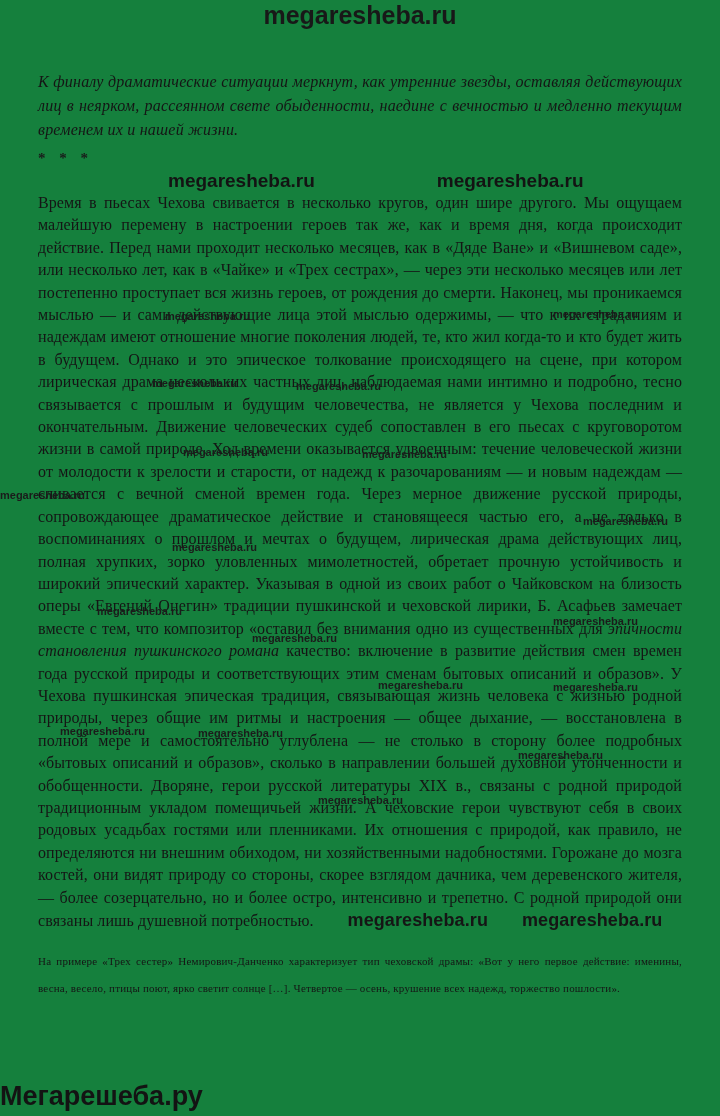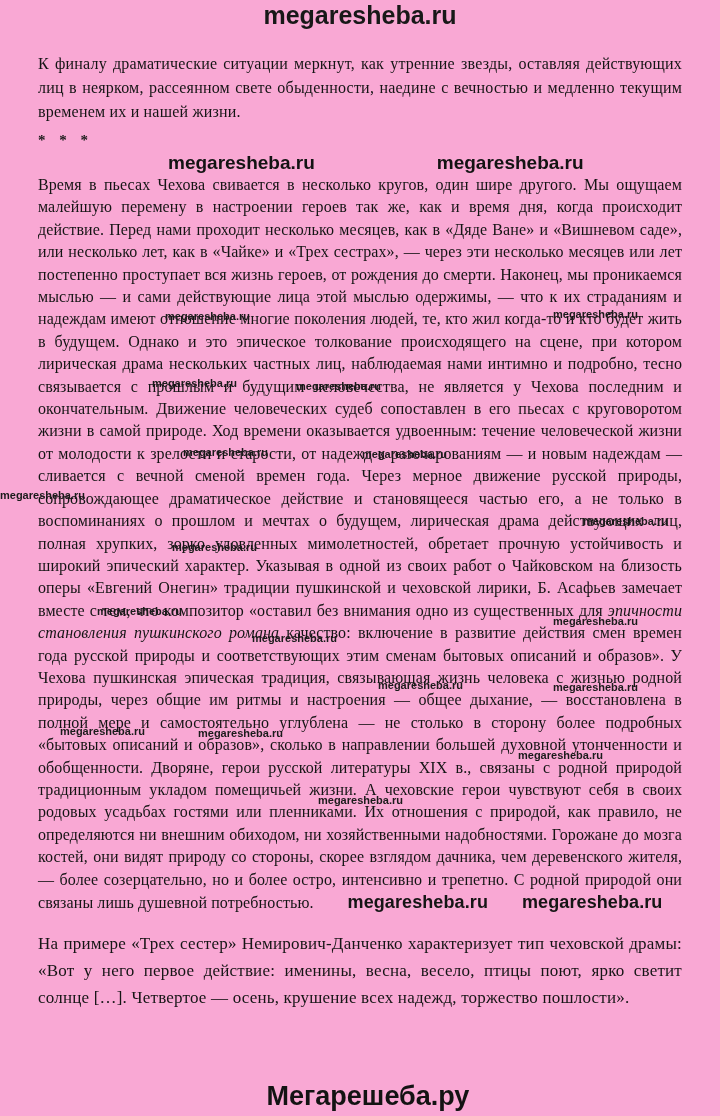--- a/index.html
+++ b/index.html
@@ -5,38 +5,39 @@
   * { margin: 0; padding: 0; box-sizing: border-box; }
   html, body { background: #ffffff; }
   body {
     width: 720px; height: 1116px;
     font-family: "Liberation Serif", serif;
     color: #151515;
   }
   .page {
     position: relative;
     width: 720px; height: 1116px;
-    background: #f9a8d4;
+    background: #15803d;
     overflow: hidden;
   }
   .top-title {
     padding-top: 1px;
     text-align: center;
     font-family: "Liberation Sans", sans-serif;
     font-size: 25px;
     font-weight: bold;
     color: #181818;
   }
   .content { padding: 0 38px; }
   .intro {
-    margin-top: 22px;
+    margin-top: 40px;
     font-size: 16px;
     line-height: 24px;
     text-align: justify;
     letter-spacing: 0.2px;
+    font-style: italic;
   }
   .separator {
     margin-top: 8px;
     font-size: 15px;
     font-weight: bold;
     letter-spacing: 5px;
     color: #1a1a1a;
   }
   .wm-row {
     margin-top: 3px;
@@ -59,29 +60,28 @@
   .wm-inline {
     font-family: "Liberation Sans", sans-serif;
     font-weight: bold;
     font-size: 18px;
     font-style: normal;
     margin-left: 34px;
     white-space: nowrap;
   }
   .final {
     margin-top: 16px;
-    font-size: 17px;
+    font-size: 11px;
     line-height: 27px;
     text-align: justify;
     letter-spacing: 0.2px;
   }
   .bottom-title {
     position: absolute;
-    left: 16px; right: 0; bottom: 4px;
-    text-align: center;
+    left: 0; right: 0; bottom: 4px;
     font-family: "Liberation Sans", sans-serif;
     font-size: 27px;
     font-weight: bold;
     color: #131313;
   }
   .wm-small {
     position: absolute;
     font-family: "Liberation Sans", sans-serif;
     font-weight: bold;
     font-size: 11px;

